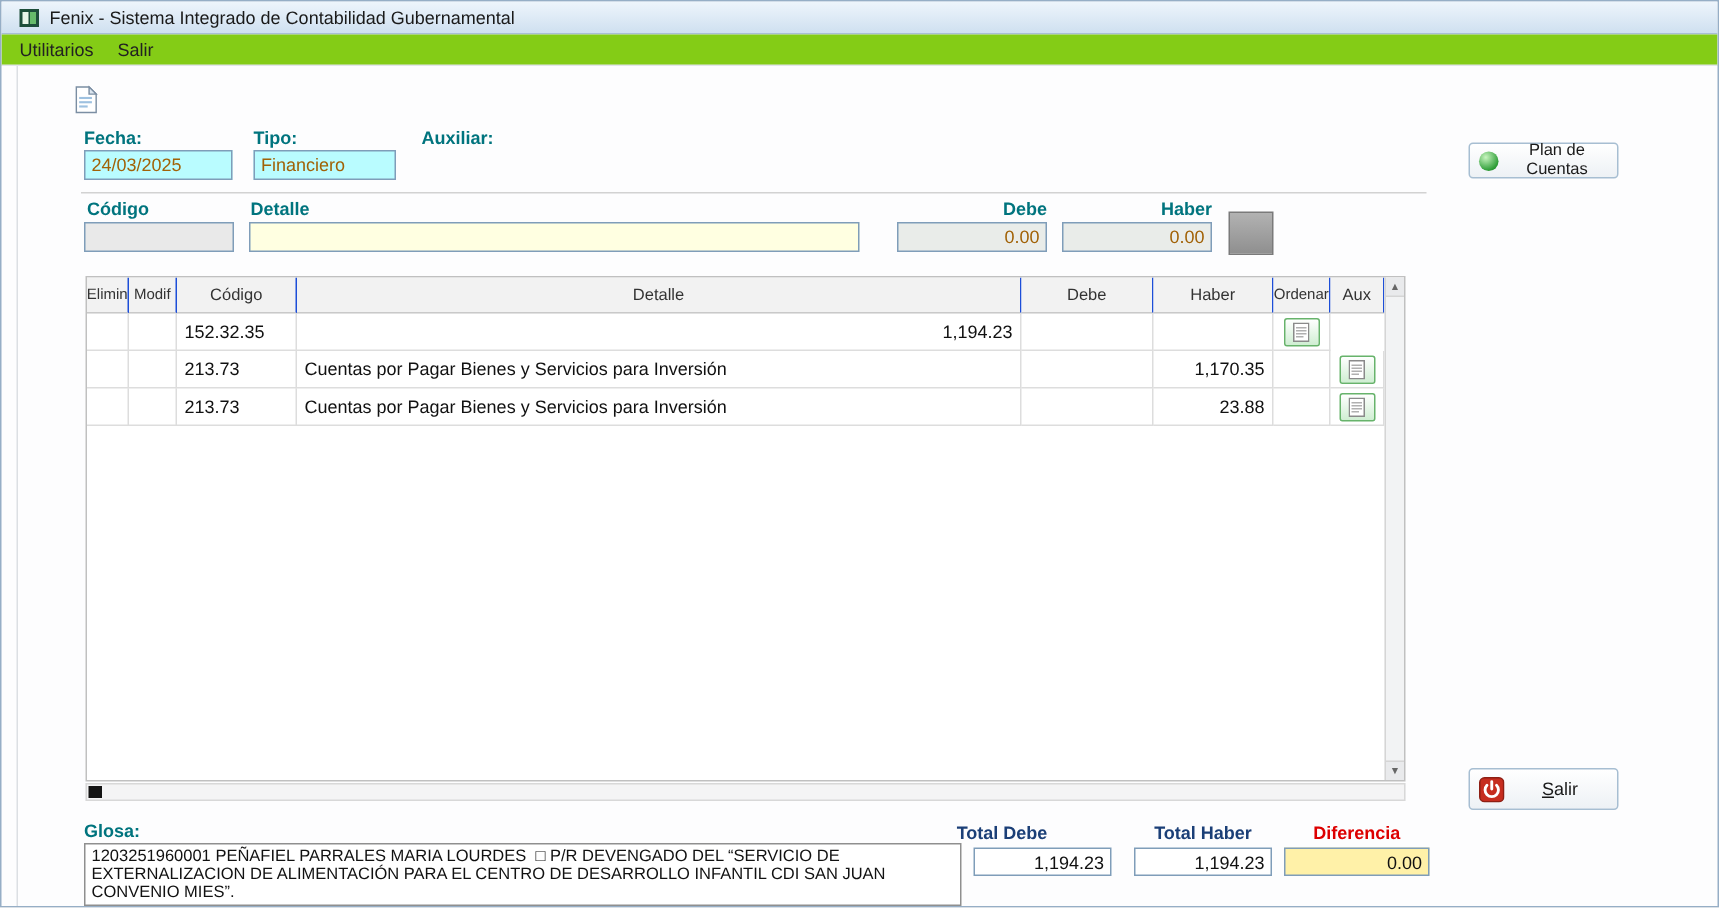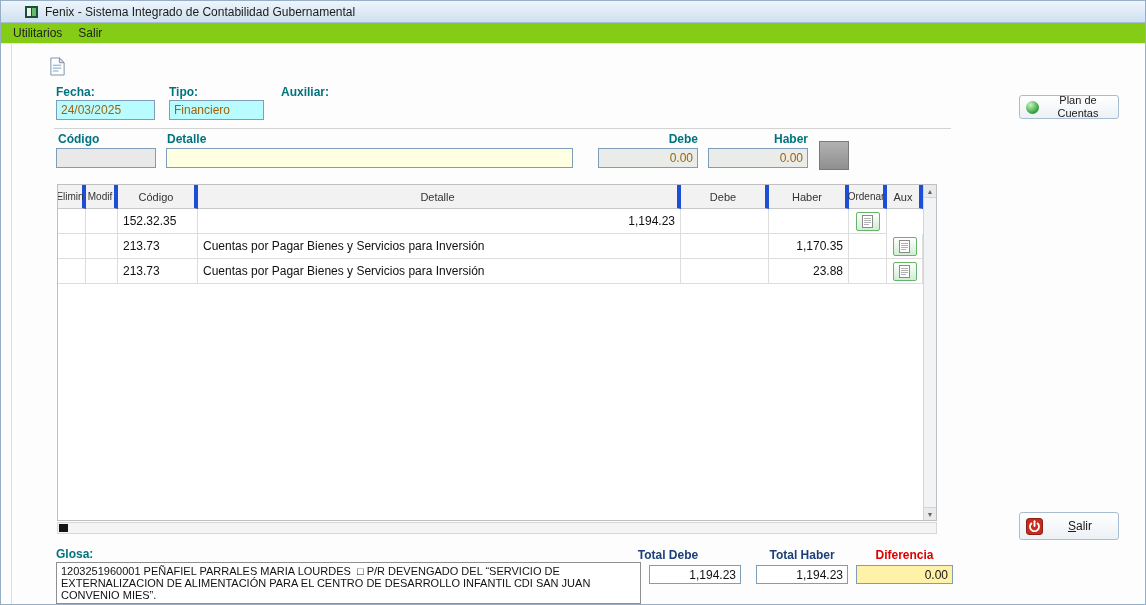--- a/index.html
+++ b/index.html
@@ -3,21 +3,21 @@
 <meta charset="utf-8">
 <style>
   * { margin:0; padding:0; box-sizing:border-box; }
   html,body { background:#e8e8e8; }
   body { font-family:"Liberation Sans", sans-serif; }
   #app { position:relative; width:1146px; height:605px; background:#fdfdfe; overflow:hidden; border:1px solid #96aec6; }
 
   
   .titlebar { position:absolute; top:0; left:0; width:100%; height:22px;
     background:linear-gradient(#eef5fc,#cfe0f0); border-bottom:1px solid #a8bed4;
-    display:flex; align-items:center; padding-left:23px; }
+    display:flex; align-items:center; padding-left:11px; }
   .title-text { font-size:12px; color:#1a1a1a; margin-left:6px; }
 
   
   .menubar { position:absolute; top:22px; left:0; width:100%; height:21px; background:#84cc16;
     border-bottom:1px solid #e2e5ea; display:flex; align-items:center; padding-left:4px;
     font-size:12px; color:#222; }
   .menu-item { padding:2px 8px; cursor:default; }
 
   .left-line { position:absolute; left:10px; top:43px; width:1px; height:562px; background:#dcdfe3; }
 
@@ -37,21 +37,21 @@
   .sep { position:absolute; left:53px; top:127px; width:897px; height:1px; background:#d2d2d2; }
 
   .graybtn { position:absolute; left:818px; top:140px; width:30px; height:29px;
     background:linear-gradient(#b2b2b2,#8f8f8f); border:1px solid #7a7a7a; cursor:pointer; }
 
   
   .grid { position:absolute; left:56px; top:183px; width:880px; height:337px;
     border:1px solid #c0c0c0; background:#fff; }
   .grid-inner { position:absolute; left:0; top:0; right:13px; bottom:0; overflow:hidden; }
   .g-row { display:grid; grid-template-columns:28px 32px 80px 483px 88px 80px 38px 36px; }
-  .g-head .g-cell { height:24px; background:#f2f2f2; border-right:4px solid #1d4ed8;
+  .g-head .g-cell { height:24px; background:#f2f2f2; border-right:1px solid #1d4ed8;
     border-bottom:1px solid #c9c9c9; font-size:11px; display:flex; align-items:center;
     justify-content:center; color:#333; }
   .g-head .sm { font-size:10px; }
   .g-body .g-row { height:25px; }
   .g-body .g-cell { border-right:1px solid #ddd; border-bottom:1px solid #ddd; font-size:12px;
     display:flex; align-items:center; padding:0 5px; color:#111; overflow:hidden; white-space:nowrap; }
   .num { justify-content:flex-end; }
   .center { justify-content:center; padding:0 !important; }
   .aux-btn { width:24px; height:19px; border:1px solid #67b36b; border-radius:2px;
     background:linear-gradient(#ffffff,#cfeed2); display:flex; align-items:center;
@@ -72,21 +72,21 @@
   .glosa-box { position:absolute; left:55px; top:561px; width:585px; height:42px;
     border:1px solid #8f8f8f; background:#fff; font:11px "Liberation Sans",sans-serif;
     padding:2px 4px; color:#111; resize:none; overflow:hidden; }
   .total-lbl { position:absolute; top:547px; font-size:12px; font-weight:bold; text-align:center; }
   .total-box { position:absolute; top:564px; height:19px; border:1px solid #7f9db9; background:#fff;
     font-size:12px; color:#111; display:flex; align-items:center; justify-content:flex-end;
     padding-right:4px; }
   .dif-box { background:var(--diferencia-yellow,#fff1a8); }
 
   
-  .action-btn { position:absolute; left:1018px; width:100px; border:1px solid #a7bed2; border-radius:3px;
+  .action-btn { position:absolute; left:978px; width:100px; border:1px solid #a7bed2; border-radius:3px;
     background:linear-gradient(#ffffff,#edf1f5); display:flex; align-items:center; gap:5px;
     padding:0 6px; font-size:11px; color:#1a1a1a; cursor:pointer; }
   .action-btn .txt { flex:1; text-align:center; line-height:1.15; }
   .action-btn.disabled { color:#9b9b9b; background:#f3f3f3; border-color:#c6cfd8; cursor:default; }
   .sphere { width:13px; height:13px; border-radius:50%; flex:0 0 auto; }
   .sphere.green { background:radial-gradient(circle at 35% 30%, #c8f5c0, #2f9e38 70%, #1c7024); }
   .sphere.blue  { background:radial-gradient(circle at 35% 30%, #c3ddf8, #1f68c5 70%, #134a92); }
   .graybox { width:15px; height:15px; background:#757575; border:1px solid #5e5e5e; flex:0 0 auto; }
   .salir-label { display:block; flex:1; text-align:center; font-size:12px; }
   .salir-label::first-letter { text-decoration:underline; }

